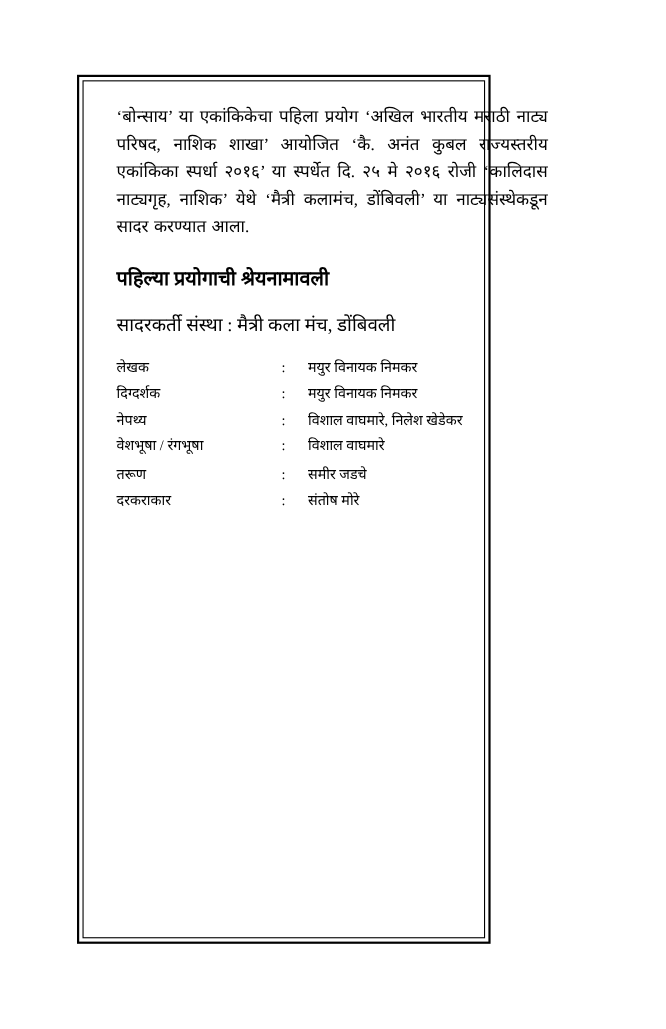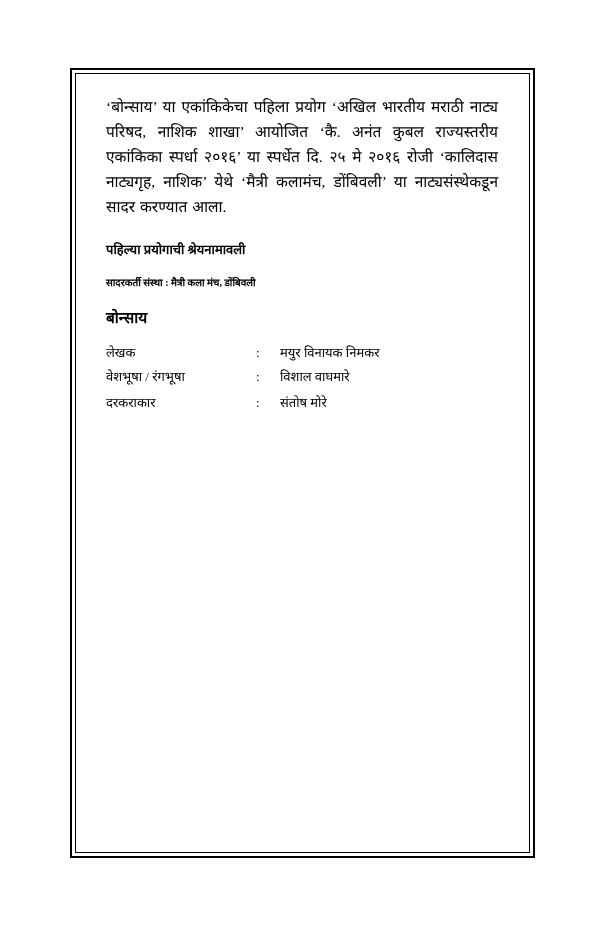--- a/index.html
+++ b/index.html
@@ -11,21 +11,21 @@
     height: 935px;
     background: #ffffff;
     font-family: "Liberation Serif", serif;
     color: #000000;
     overflow: hidden;
   }
   .page {
     position: absolute;
     left: 70px;
     top: 68px;
-    width: 465px;
+    width: 376px;
     height: 790px;
     border: 2px solid #000000;
     box-sizing: border-box;
     background: #ffffff;
   }
   .page-inner {
     position: absolute;
     left: 3px;
     top: 3px;
     right: 3px;
@@ -41,30 +41,29 @@
   }
   .para {
     font-size: 15.5px;
     line-height: 1.62;
     text-align: justify;
     text-align-last: left;
     margin: 0 0 20px 0;
     word-spacing: 1px;
   }
   .heading {
-    font-size: 13px;
+    font-size: 18px;
     font-weight: bold;
     margin: 0 0 16px 0;
     line-height: 1.5;
   }
   .subline {
-    font-size: 10px;
+    font-size: 17px;
     margin: 0 0 16px 0;
     line-height: 1.5;
-    font-weight: bold;
   }
   .playtitle {
     font-size: 15.5px;
     font-weight: bold;
     margin: 0 0 14px 0;
     line-height: 1.5;
   }
   table.credits {
     border-collapse: collapse;
     width: 100%;
@@ -95,36 +94,50 @@
 <div class="page">
   <div class="page-inner">
     <div class="content">
 
       <p class="para">‘बोन्साय’ या एकांकिकेचा पहिला प्रयोग ‘अखिल भारतीय मराठी नाट्य परिषद, नाशिक शाखा’ आयोजित ‘कै. अनंत कुबल राज्यस्तरीय एकांकिका स्पर्धा २०१६’ या स्पर्धेत दि. २५ मे २०१६ रोजी ‘कालिदास नाट्यगृह, नाशिक’ येथे ‘मैत्री कलामंच, डोंबिवली’ या नाट्यसंस्थेकडून सादर करण्यात आला.</p>
 
       <p class="heading">पहिल्या प्रयोगाची श्रेयनामावली</p>
 
       <p class="subline">सादरकर्ती संस्था : मैत्री कला मंच, डोंबिवली</p>
 
-      <p class="playtitle">बोन्साय</p>
 
       <table class="credits">
         <tbody>
           <tr>
             <td class="c-role">लेखक</td>
             <td class="c-colon">:</td>
             <td class="c-name">मयुर विनायक निमकर</td>
           </tr>
+          <tr>
+            <td class="c-role">दिग्दर्शक</td>
+            <td class="c-colon">:</td>
+            <td class="c-name">मयुर विनायक निमकर</td>
+          </tr>
+          <tr>
+            <td class="c-role">नेपथ्य</td>
+            <td class="c-colon">:</td>
+            <td class="c-name">विशाल वाघमारे, निलेश खेडेकर</td>
+          </tr>
           <tr class="gap-after">
             <td class="c-role">वेशभूषा / रंगभूषा</td>
             <td class="c-colon">:</td>
             <td class="c-name">विशाल वाघमारे</td>
           </tr>
 
 
+          <tr>
+            <td class="c-role">तरूण</td>
+            <td class="c-colon">:</td>
+            <td class="c-name">समीर जडचे</td>
+          </tr>
           <tr>
             <td class="c-role">दरकराकार</td>
             <td class="c-colon">:</td>
             <td class="c-name">संतोष मोरे</td>
           </tr>
         </tbody>
       </table>
 
     </div>
   </div>

